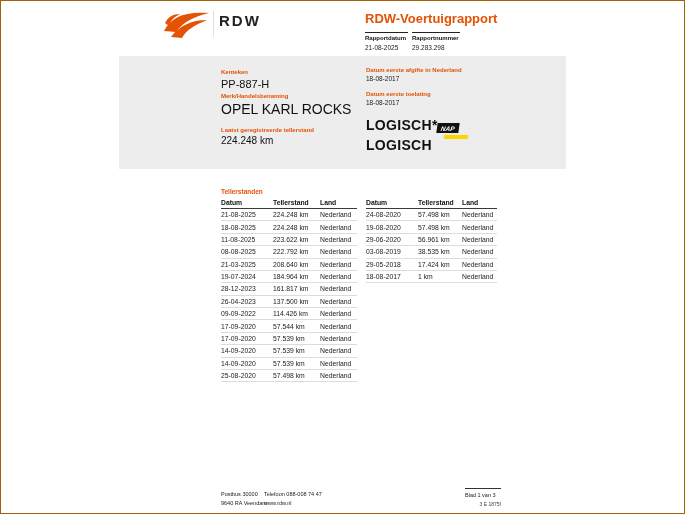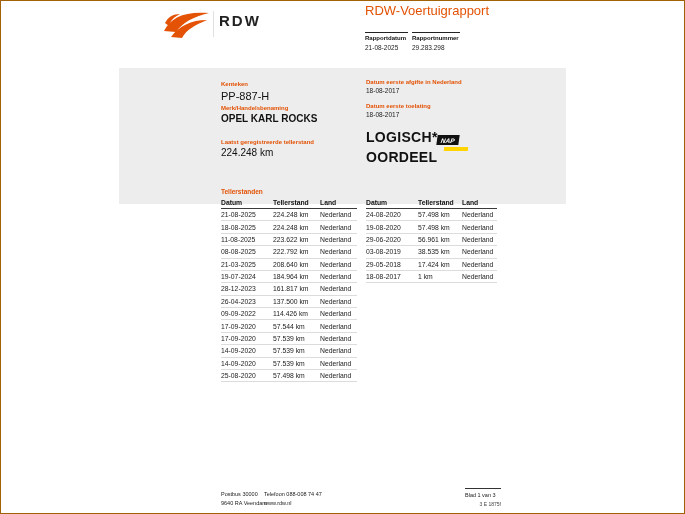--- a/index.html
+++ b/index.html
@@ -15,35 +15,35 @@
     background: #ffffff;
     border: 1px solid #a16207;
     overflow: hidden;
   }
   .abs { position: absolute; }
 
   
   .logo { left: 162px; top: 8px; width: 48px; height: 30px; }
   .logo-sep { left: 212px; top: 10px; width: 1px; height: 26px; background: #e0e0e0; }
   .logo-text { left: 218px; top: 11px; font-size: 15px; font-weight: bold; letter-spacing: 2px; color: #222; }
-  .report-title { left: 364px; top: 2px; font-size: 13px; font-weight: normal; color: var(--accent, #e35205); }
+  .report-title { left: 364px; top: 10px; font-size: 13px; font-weight: bold; color: var(--accent, #e35205); }
   .meta { left: 364px; top: 31px; display: flex; gap: 4px; }
   .meta-item { border-top: 1px solid #222; padding-top: 2px; }
   .meta-item.w1 { width: 43px; }
   .meta-item.w2 { width: 48px; }
   .meta-label { font-size: 6px; font-weight: bold; color: #111; }
   .meta-value { font-size: 6.5px; margin-top: 3px; color: #222; }
 
   
-  .panel { left: 118px; top: 67px; width: 447px; height: 136px; background: var(--panel, #ededed); padding-left: 18px; }
+  .panel { left: 118px; top: 55px; width: 447px; height: 113px; background: var(--panel, #ededed); padding-left: 18px; }
   .lbl { font-size: 6px; font-weight: bold; color: var(--accent, #e35205); }
   .kenteken-label  { left: 102px; top: 13px; }
   .kenteken-value  { left: 102px; top: 22px; font-size: 11px; color: #111; }
   .merk-label      { left: 102px; top: 37px; }
-  .merk-value      { left: 102px; top: 45px; font-size: 10px; color: #111; font-weight: bold; }
+  .merk-value      { left: 102px; top: 45px; font-size: 14px; color: #111; }
   .teller-label    { left: 102px; top: 71px; }
   .teller-value    { left: 102px; top: 79px; font-size: 10px; color: #111; }
   .afgifte-label   { left: 247px; top: 11px; }
   .afgifte-value   { left: 247px; top: 19px; font-size: 6.5px; }
   .toelating-label { left: 247px; top: 35px; }
   .toelating-value { left: 247px; top: 43px; font-size: 6.5px; }
   .oordeel { left: 247px; top: 60px; font-size: 14px; font-weight: bold; line-height: 1.4; letter-spacing: 0.3px; color: #111; }
 
   
   .nap { left: 318px; top: 60px; width: 32px; height: 16px; }
@@ -117,21 +117,21 @@
     <div class="abs teller-value">224.248 km</div>
 
     <div class="abs lbl afgifte-label">Datum eerste afgifte in Nederland</div>
     <div class="abs afgifte-value">18-08-2017</div>
 
     <div class="abs lbl toelating-label">Datum eerste toelating</div>
     <div class="abs toelating-value">18-08-2017</div>
 
     <div class="abs oordeel">
       <div>LOGISCH*</div>
-      <div>OORDEEL</div>
+      <div>LOGISCH</div>
     </div>
 
     <div class="abs nap">
       <div class="nap-black">NAP</div>
       <div class="nap-yellow"></div>
     </div>
   </div>
 
   <div class="abs lbl section-label">Tellerstanden</div>
 

